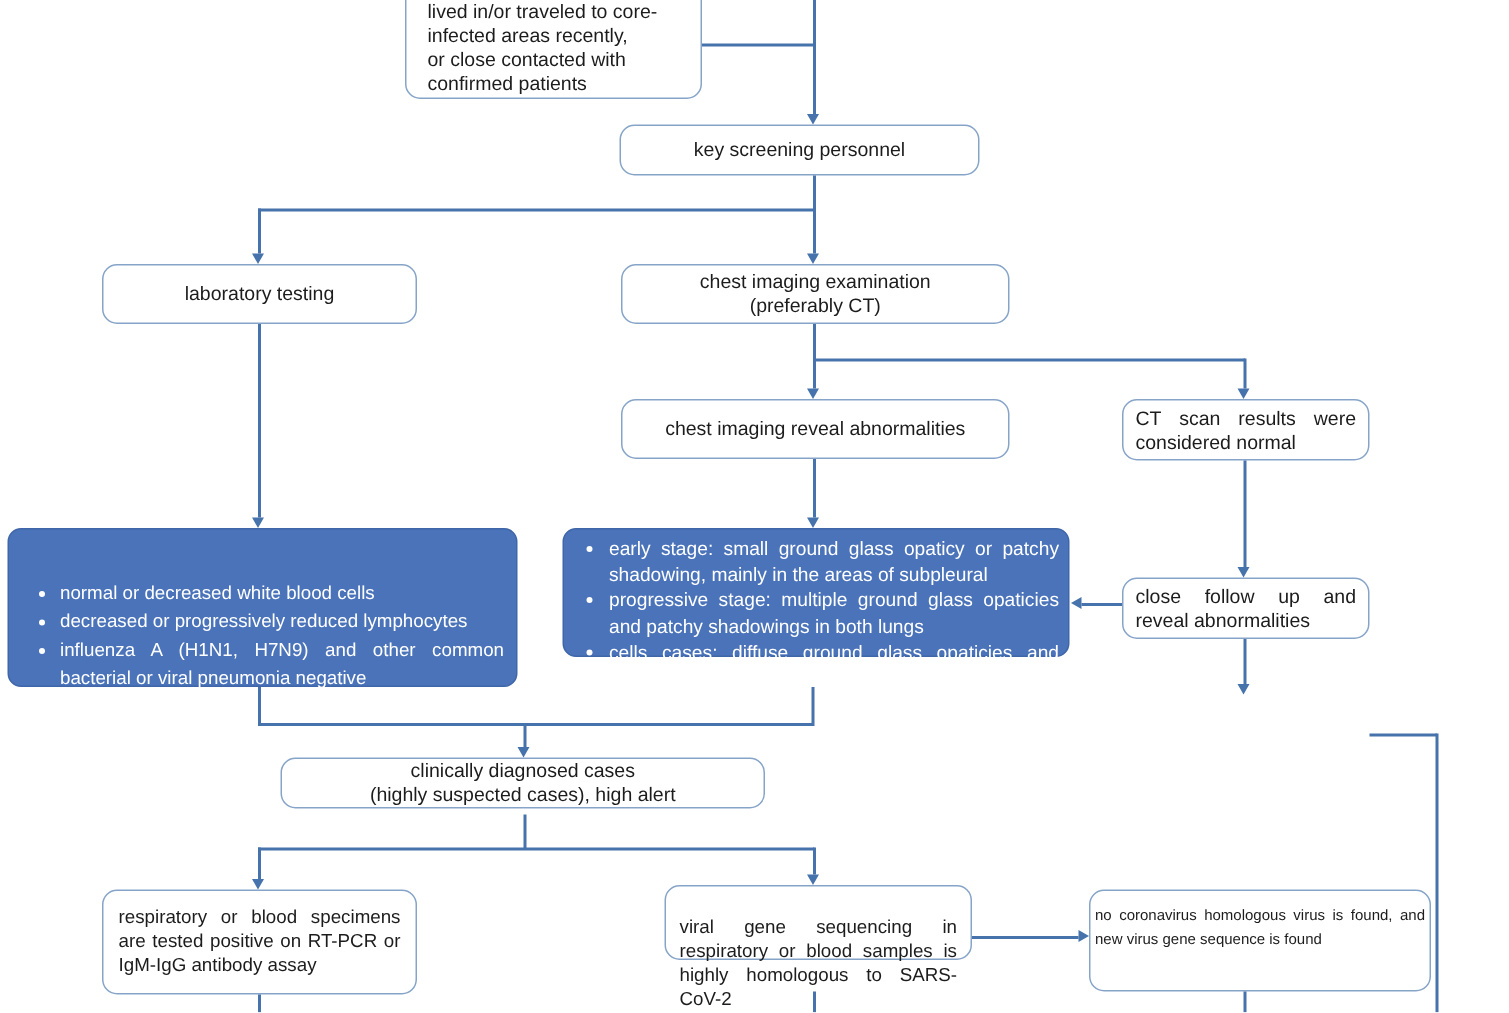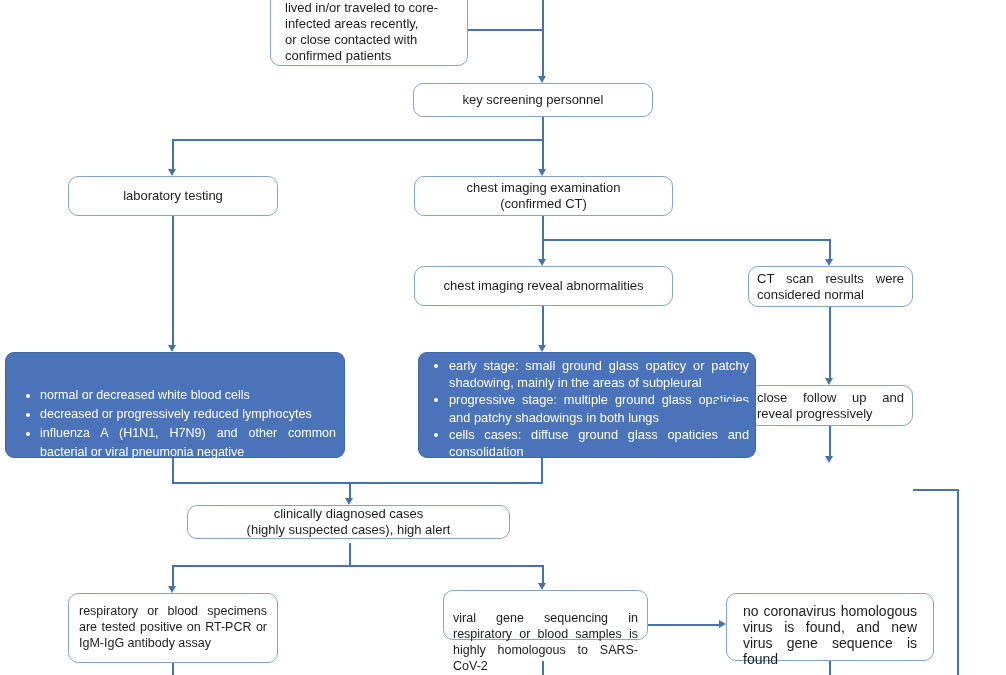--- a/index.html
+++ b/index.html
@@ -33,25 +33,25 @@
 
   #n-exposure{left:270px;top:-34px;width:198px;height:100px;padding:33px 10px 4px 14px;line-height:16px;}
   #n-key-screening{left:413px;top:83px;width:240px;height:34px;}
   #n-lab-testing{left:68px;top:176px;width:210px;height:40px;}
   #n-chest-exam{left:414px;top:176px;width:259px;height:40px;line-height:16px;}
   #n-chest-reveal{left:414px;top:266px;width:259px;height:40px;}
   #n-ct-normal{left:748px;top:266px;width:165px;height:41px;padding:4px 8px;line-height:16px;}
   #n-close-follow{left:748px;top:385px;width:165px;height:41px;padding:4px 8px;line-height:16px;}
   #n-no-abnormality{left:748px;top:463px;width:165px;height:58px;padding:4px 8px;line-height:16px;}
   #n-lab-findings{left:5px;top:352px;width:340px;height:106px;}
-  #n-imaging-findings{left:375px;top:352px;width:338px;height:106px;margin-left:43px;}
+  #n-imaging-findings{left:375px;top:352px;width:338px;height:86px;}
   #n-clin-diagnosed{left:187px;top:505px;width:323px;height:34px;line-height:16px;}
   #n-rt-pcr{left:68px;top:593px;width:210px;height:70px;padding:9px 10px;font-size:12.5px;line-height:16px;}
   #n-viral-gene{left:443px;top:590px;width:205px;height:50px;padding:19px 9px;font-size:12.5px;line-height:16px;}
-  #n-no-corona{left:726px;top:593px;width:208px;height:68px;padding:9px 16px;font-size:14px;line-height:16px;}
+  #n-no-corona{left:726px;top:593px;width:228px;height:68px;padding:9px 3px;font-size:10px;line-height:16px;}
 
   
   .vl,.hl{position:absolute;background:var(--line,#4673ab);}
   .vl{width:1.6px;}
   .hl{height:1.6px;}
   .ar{position:absolute;width:0;height:0;}
   .ar.d{border-left:4.5px solid transparent;border-right:4.5px solid transparent;border-top:7px solid var(--line,#4673ab);}
   .ar.l{border-top:4.5px solid transparent;border-bottom:4.5px solid transparent;border-right:7px solid var(--line,#4673ab);}
   .ar.r{border-top:4.5px solid transparent;border-bottom:4.5px solid transparent;border-left:7px solid var(--line,#4673ab);}
 </style>
@@ -63,27 +63,27 @@
   <div class="node pre" id="n-exposure">lived in/or traveled to core-
 infected areas recently,
 or close contacted with
 confirmed patients</div>
 
   <div class="node center" id="n-key-screening">key screening personnel</div>
 
   <div class="node center" id="n-lab-testing">laboratory testing</div>
 
   <div class="node center pre" id="n-chest-exam">chest imaging examination
-(confirmed CT)</div>
+(preferably CT)</div>
 
   <div class="node center" id="n-chest-reveal">chest imaging reveal abnormalities</div>
 
   <div class="node just" id="n-ct-normal">CT scan results were considered normal</div>
 
-  <div class="node just" id="n-close-follow">close follow up and reveal progressively</div>
+  <div class="node just" id="n-close-follow">close follow up and reveal abnormalities</div>
 
 
   <div class="node blue" id="n-lab-findings">
     <ul>
       <li>normal or decreased white blood cells</li>
       <li>decreased or progressively reduced lymphocytes</li>
       <li>influenza A (H1N1, H7N9) and other common bacterial or viral pneumonia negative</li>
     </ul>
   </div>
 

